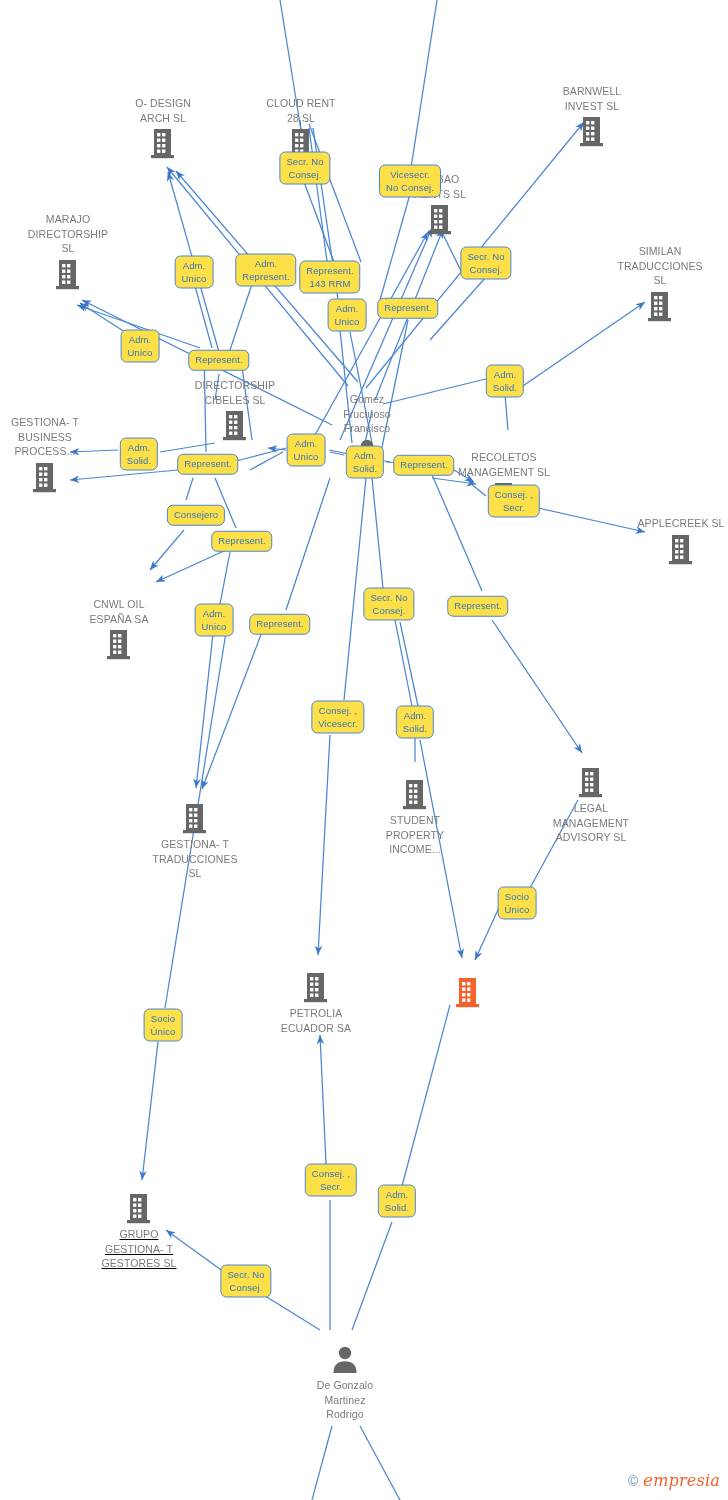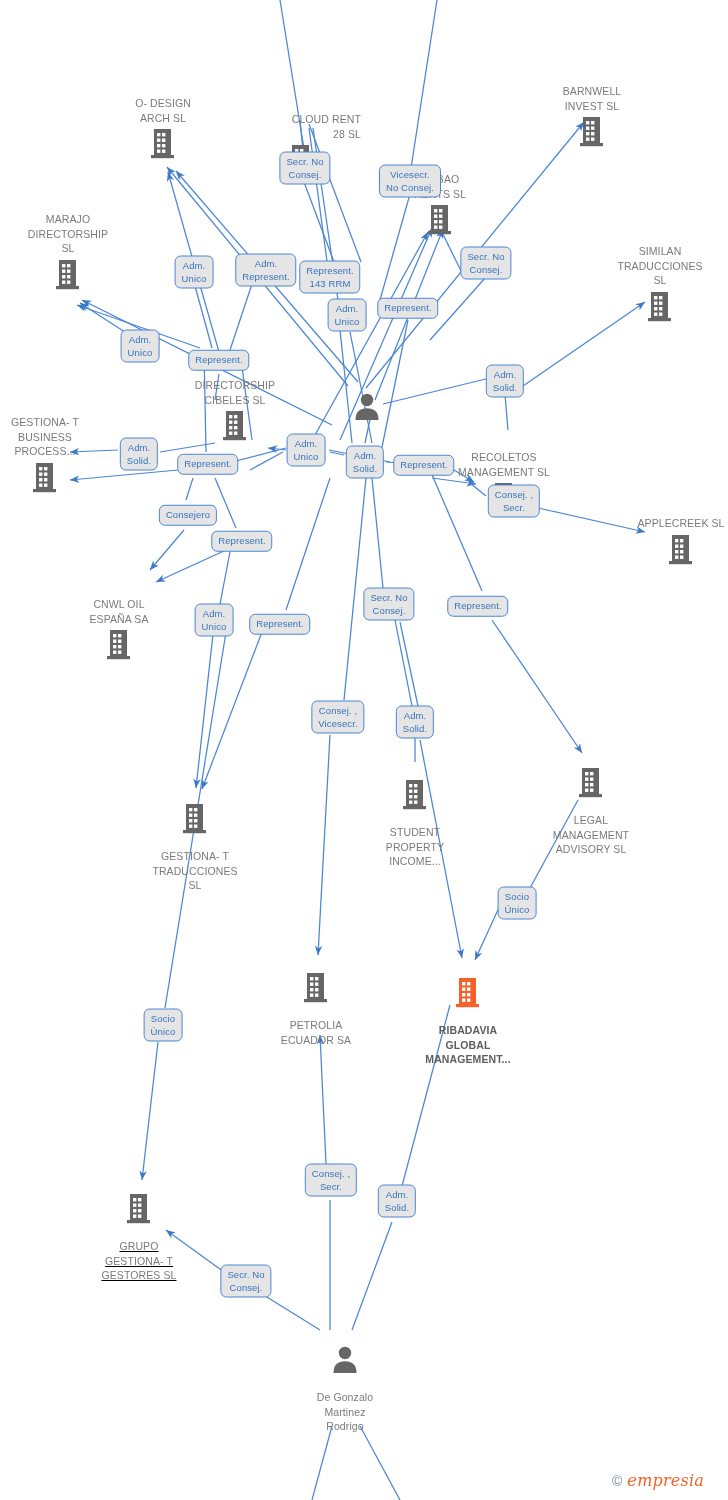--- a/index.html
+++ b/index.html
@@ -36,43 +36,43 @@
   .node .glyph svg { display: block; margin: 0 auto; }
   .node .nlabel {
     display: block;
     font-size: 10.5px;
     color: #7a7a7a;
     line-height: 14.5px;
     letter-spacing: 0.1px;
     white-space: pre-line;
   }
   .node.label-above .nlabel { margin-bottom: 2px; }
-  .node.label-below .nlabel { margin-top: 15px; }
+  .node.label-below .nlabel { margin-top: 3px; }
   .node.highlight .nlabel {
     color: #5d5d5d;
     font-weight: bold;
   }
   .badge {
     position: absolute;
     transform: translate(-50%, -50%);
     box-sizing: border-box;
     border: 1.3px solid #4a86d4;
     border-radius: 6px;
-    background: #e5e5e5;
+    background: #fde047;
     color: #3773bd;
     font-size: 9.5px;
     line-height: 12.5px;
     text-align: center;
     padding: 3px 6px;
     white-space: pre-line;
     letter-spacing: 0.1px;
   }
   #watermark {
     position: absolute;
-    right: 24px;
+    right: 8px;
     bottom: 10px;
     font-size: 15px;
     color: #6e8fa3;
     letter-spacing: 0.2px;
     white-space: nowrap;
     margin-left: 47px;
   }
   #watermark .wm-c { color: #6e8fa3; font-size: 14px; }
   #watermark .wm-e { color: #f0632a; font-style: italic; font-family: "DejaVu Serif", serif; font-size: 17px; }
   #watermark .wm-rest { color: #f0632a; font-style: italic; font-family: "DejaVu Serif", serif; font-size: 16px; }
@@ -195,21 +195,21 @@
             <rect x="13" y="6" width="3.4" height="3.4" fill="#fff"></rect>
             <rect x="8" y="11.5" width="3.4" height="3.4" fill="#fff"></rect>
             <rect x="13" y="11.5" width="3.4" height="3.4" fill="#fff"></rect>
             <rect x="8" y="17" width="3.4" height="3.4" fill="#fff"></rect>
             <rect x="13" y="17" width="3.4" height="3.4" fill="#fff"></rect>
             <rect x="8" y="22.5" width="3.4" height="3.4" fill="#fff"></rect>
             <rect x="13" y="22.5" width="3.4" height="3.4" fill="#fff"></rect>
           </svg>
         </span>
       </div>
-      <div class="node label-above" style="left: 301px; top: 112px; text-align: right;">
+      <div class="node label-above" style="left: 301px; top: 96px;">
         <span class="nlabel">CLOUD RENT
 28  SL</span>
         <span class="glyph">
           <svg width="28" height="32" viewBox="0 0 28 32">
             <rect x="5" y="2" width="17" height="26" fill="#666666"></rect>
             <rect x="2" y="28" width="23" height="3.2" fill="#666666"></rect>
             <rect x="8" y="6" width="3.4" height="3.4" fill="#fff"></rect>
             <rect x="13" y="6" width="3.4" height="3.4" fill="#fff"></rect>
             <rect x="8" y="11.5" width="3.4" height="3.4" fill="#fff"></rect>
             <rect x="13" y="11.5" width="3.4" height="3.4" fill="#fff"></rect>
@@ -306,20 +306,23 @@
             <rect x="8" y="11.5" width="3.4" height="3.4" fill="#fff"></rect>
             <rect x="13" y="11.5" width="3.4" height="3.4" fill="#fff"></rect>
             <rect x="8" y="17" width="3.4" height="3.4" fill="#fff"></rect>
             <rect x="13" y="17" width="3.4" height="3.4" fill="#fff"></rect>
             <rect x="8" y="22.5" width="3.4" height="3.4" fill="#fff"></rect>
             <rect x="13" y="22.5" width="3.4" height="3.4" fill="#fff"></rect>
           </svg>
         </span>
       </div>
       <div class="node label-above" style="left: 367px; top: 392px;">
+        <span class="nlabel">Gomez
+Fructuoso
+Francisco</span>
         <span class="glyph">
           <svg width="28" height="30" viewBox="0 0 28 30">
             <circle cx="14" cy="8" r="6.2" fill="#666666"></circle>
             <path d="M2.5,28 C2.5,19.5 7,16.2 14,16.2 C21,16.2 25.5,19.5 25.5,28 Z" fill="#666666"></path>
           </svg>
         </span>
       </div>
       <div class="node label-above" style="left: 45px; top: 415px;">
         <span class="nlabel">GESTIONA- T
 BUSINESS
@@ -475,23 +478,20 @@
             <rect x="8" y="6" width="3.4" height="3.4" fill="#fff"></rect>
             <rect x="13" y="6" width="3.4" height="3.4" fill="#fff"></rect>
             <rect x="8" y="11.5" width="3.4" height="3.4" fill="#fff"></rect>
             <rect x="13" y="11.5" width="3.4" height="3.4" fill="#fff"></rect>
             <rect x="8" y="17" width="3.4" height="3.4" fill="#fff"></rect>
             <rect x="13" y="17" width="3.4" height="3.4" fill="#fff"></rect>
             <rect x="8" y="22.5" width="3.4" height="3.4" fill="#fff"></rect>
             <rect x="13" y="22.5" width="3.4" height="3.4" fill="#fff"></rect>
           </svg>
         </span>
-        <span class="nlabel">RIBADAVIA
-GLOBAL
-MANAGEMENT...</span>
       </div>
       <div class="node label-below" style="left: 139px; top: 1192px; text-decoration: underline;">
         <span class="glyph">
           <svg width="28" height="32" viewBox="0 0 28 32">
             <rect x="5" y="2" width="17" height="26" fill="#666666"></rect>
             <rect x="2" y="28" width="23" height="3.2" fill="#666666"></rect>
             <rect x="8" y="6" width="3.4" height="3.4" fill="#fff"></rect>
             <rect x="13" y="6" width="3.4" height="3.4" fill="#fff"></rect>
             <rect x="8" y="11.5" width="3.4" height="3.4" fill="#fff"></rect>
             <rect x="13" y="11.5" width="3.4" height="3.4" fill="#fff"></rect>
@@ -541,21 +541,21 @@
       <div class="badge" style="left: 139px; top: 454px;">Adm.
 Solid.</div>
       <div class="badge" style="left: 306px; top: 450px;">Adm.
 Unico</div>
       <div class="badge" style="left: 365px; top: 462px;">Adm.
 Solid.</div>
       <div class="badge" style="left: 208px; top: 464px;">Represent.</div>
       <div class="badge" style="left: 424px; top: 465px;">Represent.</div>
       <div class="badge" style="left: 514px; top: 501px;">Consej. ,
 Secr.</div>
-      <div class="badge" style="left: 188px; top: 515px;">Consejero</div>
+      <div class="badge" style="left: 196px; top: 515px;">Consejero</div>
       <div class="badge" style="left: 242px; top: 541px;">Represent.</div>
       <div class="badge" style="left: 389px; top: 604px;">Secr.  No
 Consej.</div>
       <div class="badge" style="left: 478px; top: 606px;">Represent.</div>
       <div class="badge" style="left: 214px; top: 620px;">Adm.
 Unico</div>
       <div class="badge" style="left: 280px; top: 624px;">Represent.</div>
       <div class="badge" style="left: 338px; top: 717px;">Consej. ,
 Vicesecr.</div>
       <div class="badge" style="left: 415px; top: 722px;">Adm.

